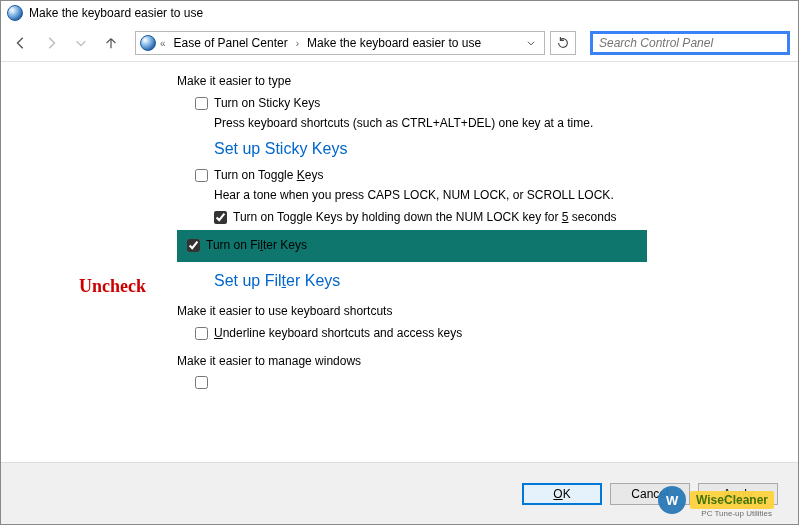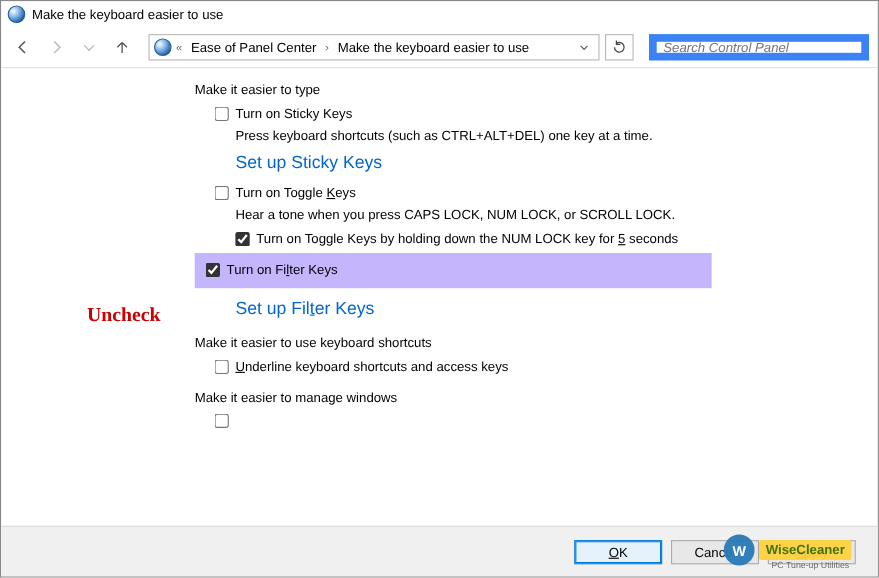--- a/index.html
+++ b/index.html
@@ -64,21 +64,21 @@
   .refresh-btn {
     width: 26px; height: 24px;
     border: 1px solid #b8b8b8;
     display: inline-flex; align-items: center; justify-content: center;
     color: #444;
     cursor: pointer;
     margin-left: -1px;
   }
   .search-box {
     width: 200px; height: 24px;
-    border: 7px solid #3b82f6;
+    border: 3px solid #3b82f6;
     margin-left: 8px;
     padding: 0 6px;
     font-family: inherit;
     font-size: 12px;
     font-style: italic;
     color: #777;
     outline: none;
   }
   .separator { height: 1px; background: #e0e0e0; margin-bottom: 4px; }
   .content {
@@ -130,30 +130,30 @@
   }
   .link {
     color: #0066cc;
     margin-left: 37px;
     margin-top: 10px;
     margin-bottom: 10px;
     font-size: 16px;
     cursor: pointer;
   }
   .hl {
-    background: #c4b5fd;
+    background: #0f766e;
     padding: 8px 10px 10px 10px;
     margin-left: 0;
     width: 470px;
   }
   .u { text-decoration: underline; text-underline-offset: 1px; }
   .footer {
     position: absolute;
     bottom: 0; left: 0; right: 0;
-    height: 46px;
+    height: 62px;
     background: #f0f0f0;
     border-top: 1px solid #ddd;
     display: flex;
     align-items: center;
     justify-content: flex-end;
     padding: 0 20px;
     gap: 8px;
   }
   .footer button {
     width: 80px; height: 22px;

